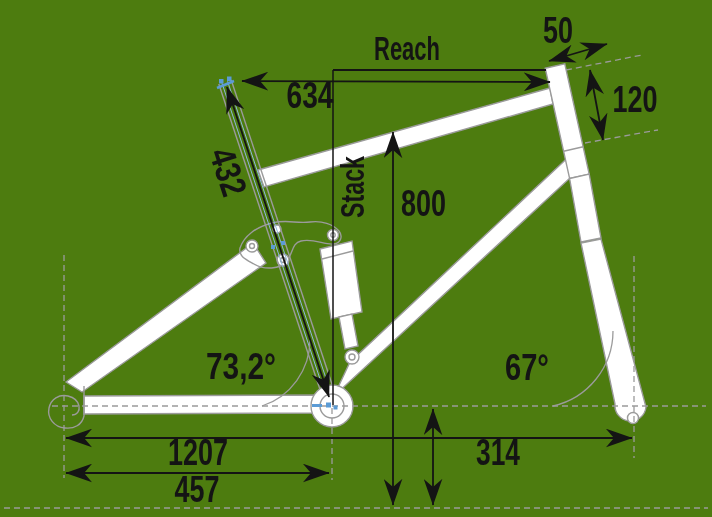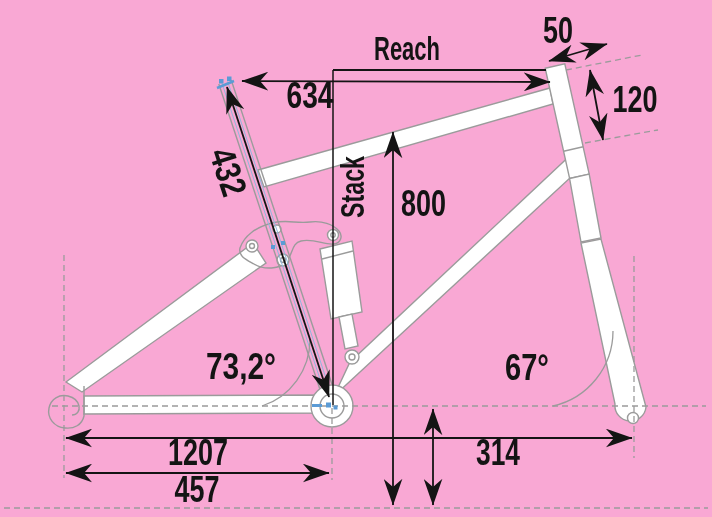--- a/index.html
+++ b/index.html
@@ -1,17 +1,17 @@
 <!DOCTYPE html>
 <html><head>
 <meta charset="utf-8">
 <style>
   html,body{margin:0;padding:0;background:#fff;}
   #stage{
-    position:relative;width:712px;height:517px;background:#f9a8d4;
+    position:relative;width:712px;height:517px;background:#4d7c0f;
     font-family:"Liberation Sans","DejaVu Sans",sans-serif;overflow:hidden;
   }
   svg{position:absolute;left:0;top:0;}
   text{font-family:"Liberation Sans","DejaVu Sans",sans-serif;font-weight:bold;fill:#141414;}
   .dimnum{font-size:36px;}
   .dimword{font-size:33px;}
 </style>
 </head>
 <body>
 

